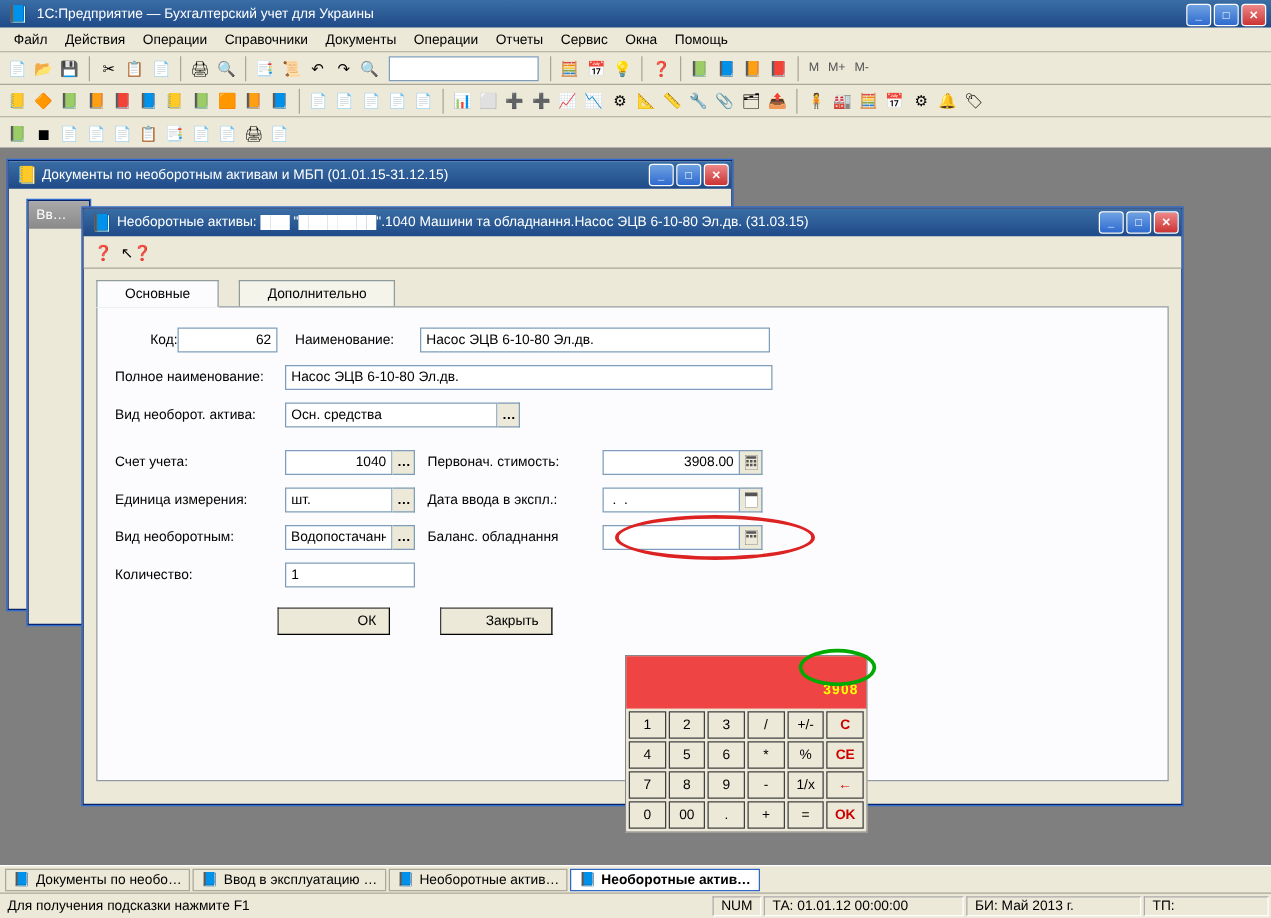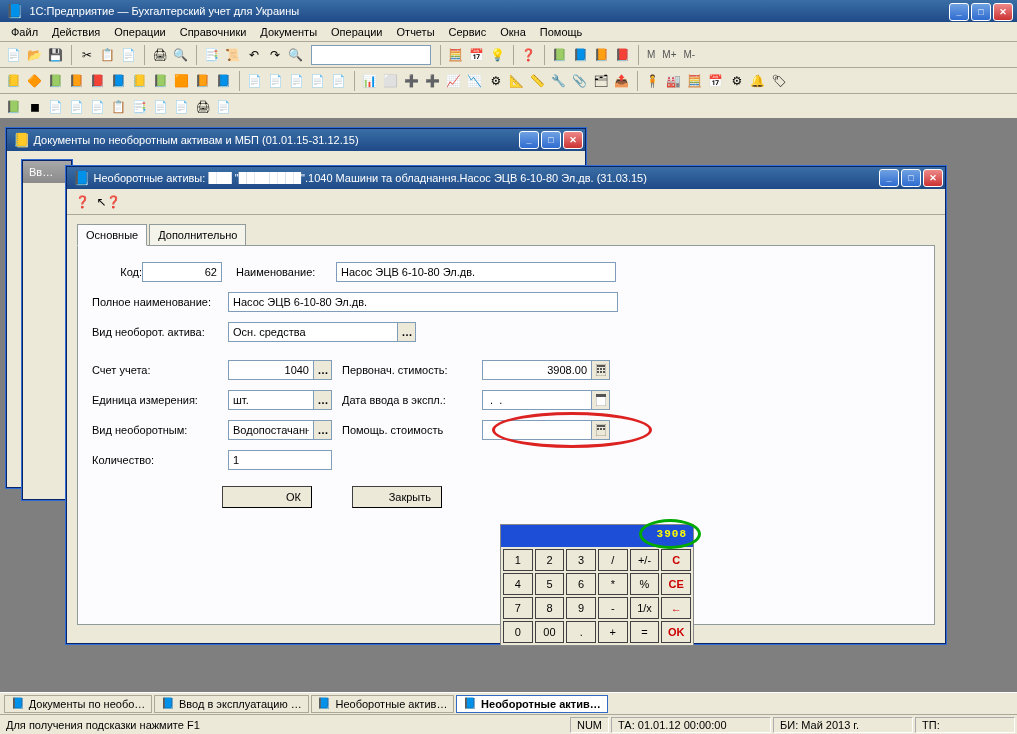--- a/index.html
+++ b/index.html
@@ -28,21 +28,21 @@
 
 
 .child-window { position: absolute; border: 1px solid #0a246a; background: #ece9d8; box-shadow: 0 0 0 1px #2f6bd0; }
 .child-titlebar { height: 22px; background: linear-gradient(#3a6ea5, #1f4a88); color: #fff; display: flex; align-items: center; padding: 0 6px; font-size: 11px; position:relative; }
 .child-titlebar .win-controls { right: 2px; top: 2px; }
 .grey-title { background: linear-gradient(#a8a8a8,#8a8a8a); }
 
 
 .dlg-toolbar { height: 26px; background: #ece9d8; border-bottom: 1px solid #aca899; display: flex; align-items: center; padding: 0 6px; gap: 6px;}
 .tabs { display: flex; margin: 8px 0 0 10px; }
-.tab { padding: 4px 8px; border: 1px solid #919b9c; background: #f5f4ea; border-bottom: none; margin-right: 2px; cursor: default; position: relative; top: 1px; }
+.tab { padding: 4px 22px; border: 1px solid #919b9c; background: #f5f4ea; border-bottom: none; margin-right: 16px; cursor: default; position: relative; top: 1px; }
 .tab.active { background: #fcfcfe; z-index: 2; border-bottom: 1px solid #fcfcfe; }
 .tab-body { border: 1px solid #919b9c; margin: 0 10px 10px 10px; padding: 16px 14px 16px 14px; background: #fcfcfe; height: 380px; position: relative; }
 
 .form-row { display: flex; align-items: center; margin-bottom: 10px; }
 .lbl { width: 136px; color: #000; }
 .lbl-sm { width: 140px; color: #000; margin-left: 10px; }
 .input { height: 20px; border: 1px solid #7f9db9; background: #fff; padding: 0 4px; display: inline-flex; align-items: center; }
 .input input { border: none; outline: none; width: 100%; height: 100%; background: transparent; font-size: 11px; }
 .lookup-btn { width: 18px; height: 20px; border: 1px solid #7f9db9; border-left: none; background: #ece9d8; display: inline-flex; align-items: center; justify-content: center; font-weight: bold; cursor: default; letter-spacing: -1px; }
 .calc-btn { width: 18px; height: 20px; border: 1px solid #7f9db9; border-left: none; background: #ece9d8; display:inline-flex; align-items:center; justify-content:center; cursor:default;}
@@ -50,21 +50,21 @@
 
 .buttons-row { display: flex; gap: 40px; margin-top: 16px; margin-left: 130px; }
 .push-btn { min-width: 90px; height: 22px; border: 1px solid #404040; border-right-color: #000; border-bottom-color: #000; background: #ece9d8; cursor: default; text-align: center; display:inline-flex; align-items:center; justify-content:flex-end; padding:0 10px;}
 
 
 .red-oval { position: absolute; border: 3px solid #d22; border-radius: 50%; pointer-events: none; }
 .green-oval { position:absolute; border:3px solid #0a0; border-radius:50%; pointer-events:none; }
 
 
 .calc { position: absolute; width: 194px; background: #ece9d8; border: 1px solid #888; }
-.calc-display { height: 22px; background: #1d4ed8; color: #ff0; text-align: right; padding: 3px 6px; font-weight: bold; font-family: Liberation Mono, monospace; letter-spacing:1px;}
+.calc-display { height: 22px; background: #ef4444; color: #ff0; text-align: right; padding: 21px 6px; font-weight: bold; font-family: Liberation Sans, sans-serif; letter-spacing:1px;}
 .calc-grid { display: grid; grid-template-columns: repeat(6, 1fr); gap: 2px; padding: 2px; background:#ece9d8;}
 .calc-key { height: 22px; border: 1px solid #404040; background: #ece9d8; display:flex; align-items:center; justify-content:center; cursor:default; font-weight:normal;}
 .calc-key.red { color:#c00; font-weight:bold; }
 
 
 .taskbar { position: absolute; left: 0; right: 0; bottom: 20px; height: 22px; background: #ece9d8; border-top: 1px solid #fff; display: flex; align-items: center; padding: 0 4px; gap: 2px; }
 .task-btn { height: 18px; border: 1px solid #aca899; background: #ece9d8; padding: 0 6px; display:inline-flex; align-items:center; gap:4px; min-width:130px; cursor:default;}
 .task-btn.active { border: 1px solid #316ac5; background: #fff; font-weight:bold;}
 
 
@@ -306,21 +306,21 @@
             </svg>
           </div>
       </div>
 
       <div class="form-row" style="position:relative;">
         <span class="lbl">Вид необоротным:</span>
         <div class="input" style="width:86px;overflow:hidden;">
             <input value="Водопостачання" style="">
           </div>
         <div class="lookup-btn">…</div>
-        <span class="lbl-sm">Помощь. стоимость</span>
+        <span class="lbl-sm">Баланс. обладнання</span>
         <div class="input" style="width:110px;">
             <input value="" style="">
           </div>
         <div class="calc-btn">
             <svg viewBox="0 0 10 12">
               <rect x="0" y="0" width="10" height="12" fill="#ece9d8" stroke="#555" stroke-width="0.5"></rect>
               <rect x="1" y="1" width="8" height="2" fill="#555"></rect>
               <rect x="1" y="4" width="2" height="2" fill="#555"></rect>
               <rect x="4" y="4" width="2" height="2" fill="#555"></rect>
               <rect x="7" y="4" width="2" height="2" fill="#555"></rect>

